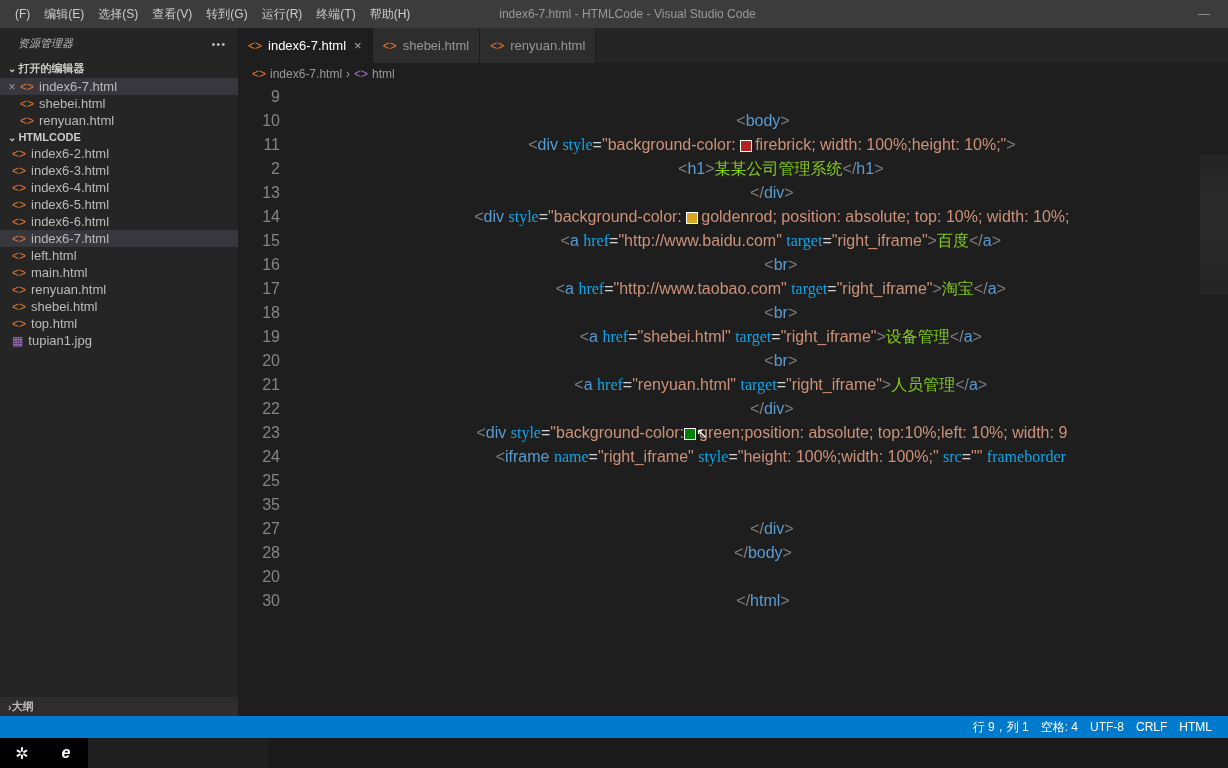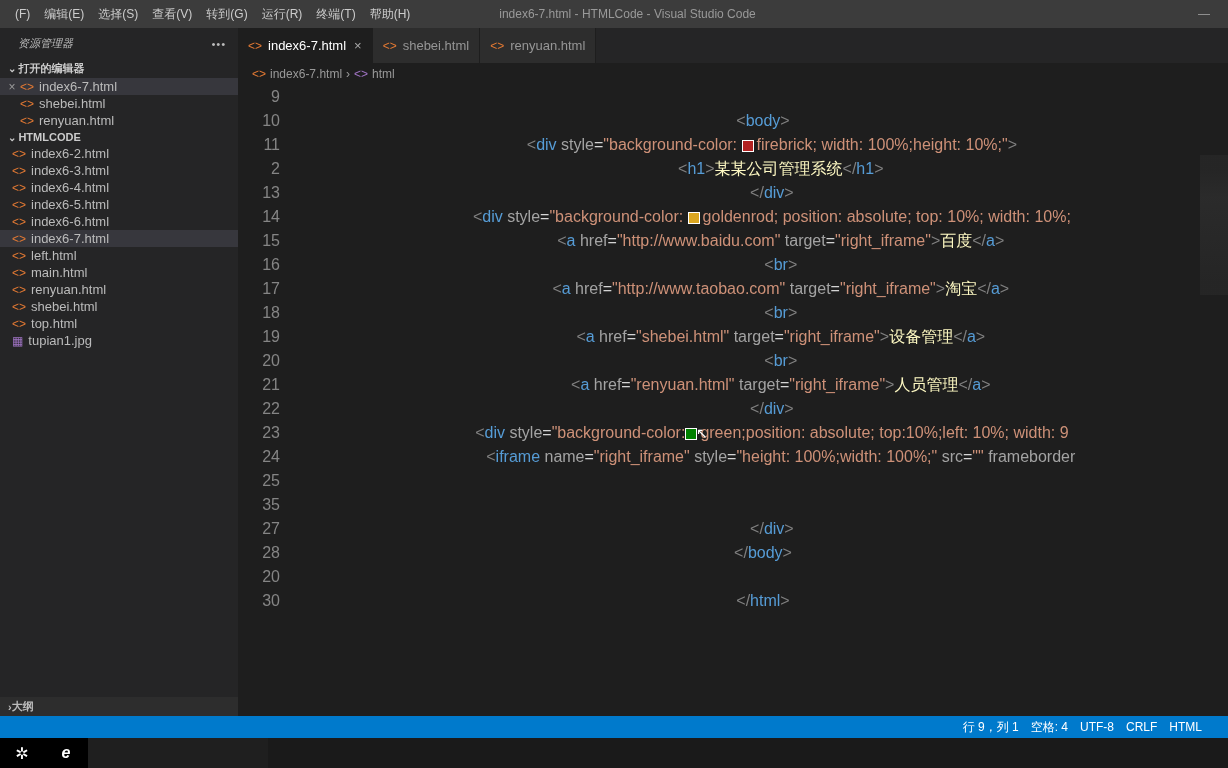--- a/index.html
+++ b/index.html
@@ -41,31 +41,31 @@
 .breadcrumb .file-icon { color: #e37933; }
 .breadcrumb .sym-icon { color: #a074c4; }
 
 .code-container { flex: 1; display: flex; font-family: Consolas, monospace; font-size: 16px; overflow: hidden; position: relative; }
 .gutter { width: 60px; text-align: right; color: #858585; padding-right: 18px; user-select: none; line-height: 24px; }
 .code { flex: 1; line-height: 24px; white-space: pre; color: #d4d4d4; text-align: center; }
 
 .ln { height: 24px; }
 .tag-bracket { color: #808080; }
 .tag-name { color: #569cd6; }
-.attr-name { color: #a3a3a3; }
+.attr-name { color: #0ea5e9; font-family: Liberation Serif, serif; }
 .attr-value { color: #ce9178; }
 .attr-url { color: #ce9178; }
-.text-content { color: #fef9c3; }
+.text-content { color: #84cc16; }
 .color-swatch { display: inline-block; width: 12px; height: 12px; border: 1px solid #fff; margin-right: 3px; vertical-align: middle; }
 
 .minimap { position: absolute; top: 70px; right: 0; width: 28px; height: 140px; background: linear-gradient(#2a2a2a 10%, #333 30%, #2a2a2a 90%); opacity: 0.6; }
 
 .cursor-overlay { position: absolute; top: 340px; left: 458px; pointer-events: none; font-size: 14px; color: #fff; }
 
-.statusbar { height: 22px; background: #007acc; color: #fff; display: flex; align-items: center; font-size: 12px; padding: 0 26px; justify-content: flex-end; gap: 12px; }
+.statusbar { height: 22px; background: #007acc; color: #fff; display: flex; align-items: center; font-size: 12px; padding: 0 16px; justify-content: flex-end; gap: 12px; }
 
 .taskbar { height: 30px; background: #000; display: flex; align-items: center; }
 .taskbar-left { display: flex; align-items: center; height: 100%; }
 .taskbar-left .icon { width: 44px; text-align: center; color: #fff; font-size: 16px; }
 .taskbar-app { width: 180px; height: 100%; background: #1f1f1f; margin-left: 0; }
 .taskbar-rest { flex: 1; background: #1a1a1a; height: 100%; }
 </style>
 </head>
 <body>
 

